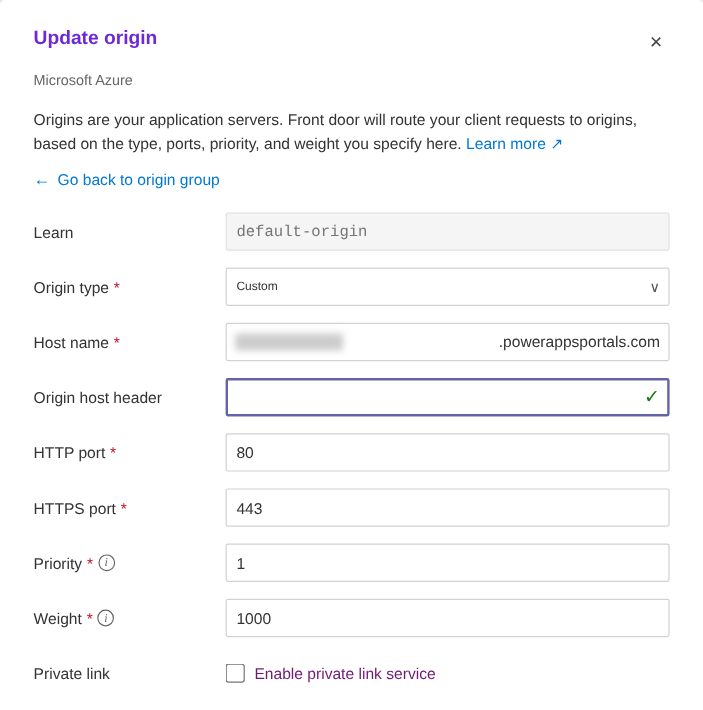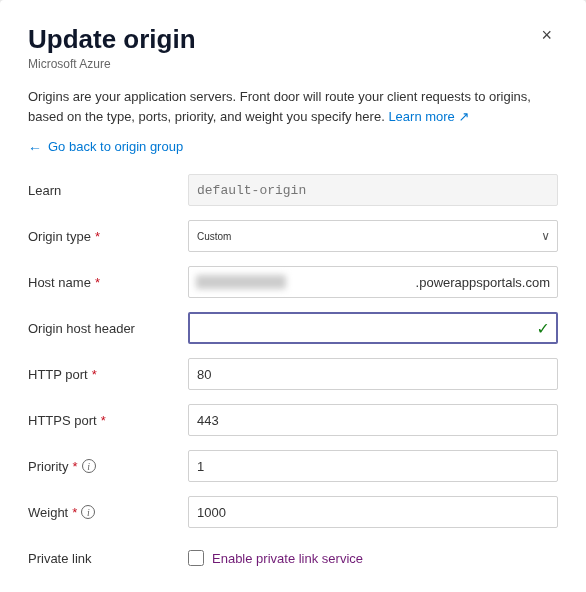--- a/index.html
+++ b/index.html
@@ -21,28 +21,28 @@
       padding: 24px 28px 32px 28px;
       position: relative;
     }
     .dialog-header {
       display: flex;
       justify-content: space-between;
       align-items: flex-start;
       margin-bottom: 4px;
     }
     .dialog-title {
-      font-size: 26px;
+      font-size: 16px;
       font-weight: 600;
-      color: #0f172a;
+      color: #6d28d9;
     }
     .dialog-subtitle {
       font-size: 12px;
       color: #666;
-      margin-top: 2px;
+      margin-top: 18px;
     }
     .close-btn {
       background: none;
       border: none;
       cursor: pointer;
       font-size: 18px;
       color: #444;
       padding: 2px 6px;
       line-height: 1;
     }

